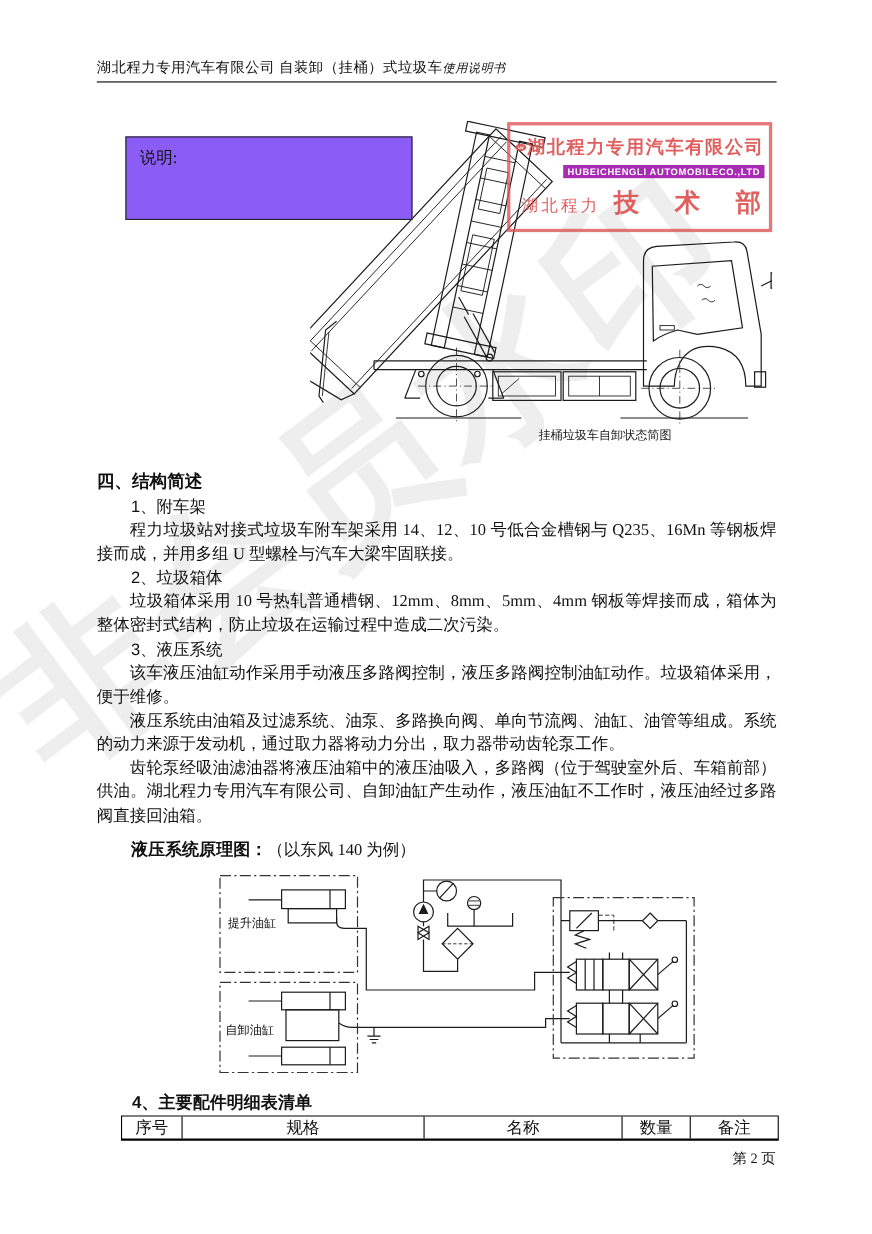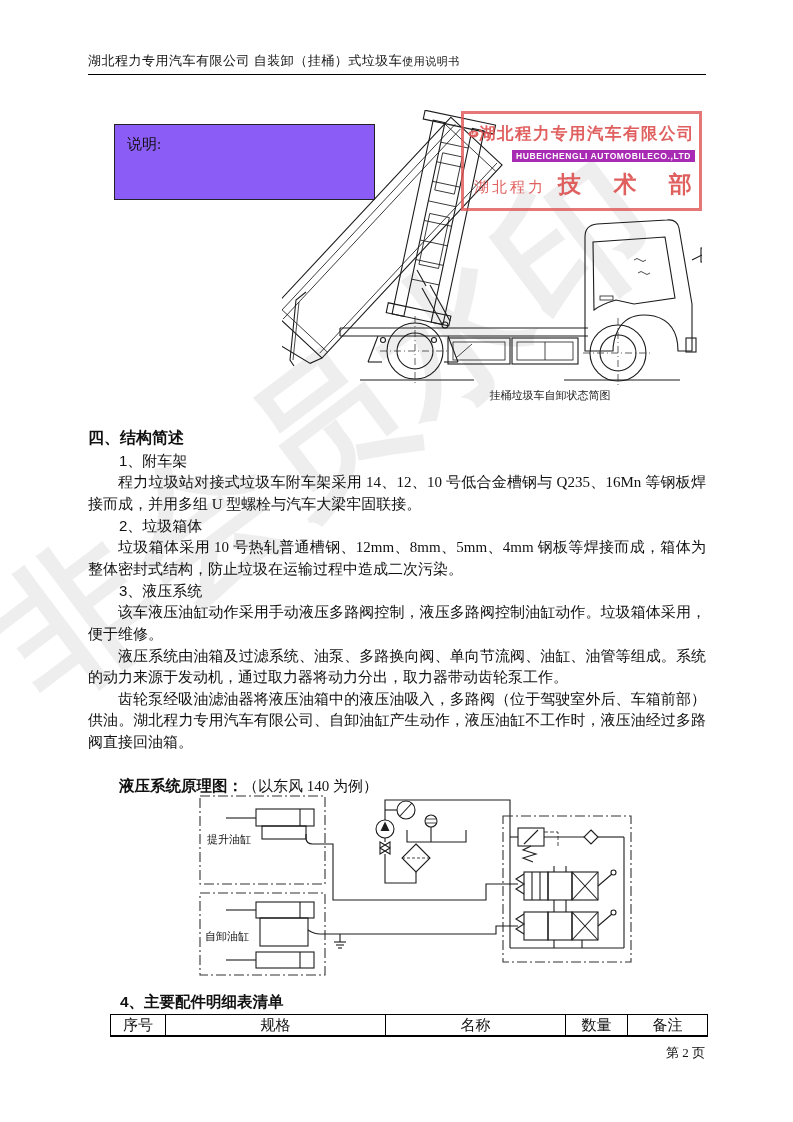--- a/index.html
+++ b/index.html
@@ -4,21 +4,21 @@
 <style>
   * { margin:0; padding:0; box-sizing:border-box; }
   html,body { background:#888; }
   .page {
     position:relative; width:793px; height:1122px; margin:0 auto;
     background:#ffffff; overflow:hidden;
     font-family:"Liberation Serif", serif; color:#111;
   }
   
   .hdr { position:absolute; left:88px; top:52px; width:617px; font-size:13px; letter-spacing:.5px; white-space:nowrap; }
-  .hdr .suffix { font-size:11px; }
+  .hdr .suffix { font-size:11px; font-style:italic; }
   .hdr-rule { position:absolute; left:88px; top:74px; width:618px; border-top:1.6px solid #000; }
   
   .watermark {
     position:absolute; left:30px; top:520px; width:900px; z-index:0;
     font-size:150px; font-weight:bold; color:rgba(120,120,120,0.13);
     transform:rotate(-37deg); transform-origin:60px 140px;
     letter-spacing:6px; pointer-events:none; white-space:nowrap;
     font-family:"Liberation Sans", sans-serif;
   }
   
@@ -43,21 +43,21 @@
     font-size:8.5px; font-weight:bold; letter-spacing:.6px; padding:1px 4px; white-space:nowrap;
   }
   .stamp .row2 { display:flex; align-items:baseline; padding:7px 6px 0 10px; }
   .stamp .brand { color:#de5454; font-size:15px; letter-spacing:3px; white-space:nowrap; }
   .stamp .dept { color:#de5454; font-size:23px; font-weight:bold; letter-spacing:13px; margin-left:12px; white-space:nowrap; }
   
   .body-text { position:absolute; left:88px; top:428px; width:618px; z-index:1; font-size:15px; line-height:21.6px; }
   .sec-title { font-family:Liberation Mono, monospace; font-weight:bold; font-size:16px; line-height:22px; }
   .sub-head { font-family:"Liberation Sans", sans-serif; font-weight:normal; font-size:15px; line-height:22px; padding-left:31px; }
   .para { text-indent:2em; text-align:justify; }
-  .schem-label { padding-left:31px; margin-top:21px; line-height:22px; }
+  .schem-label { padding-left:31px; margin-top:8px; line-height:22px; }
   .schem-label .b { font-family:"Liberation Sans", sans-serif; font-weight:bold; font-size:15.5px; }
   .schem-label .n { font-size:15px; }
   
   .fig-hyd { position:absolute; left:188px; top:788px; z-index:1; }
   
   .tbl-title { position:absolute; left:120px; top:992px; font-family:"Liberation Sans", sans-serif; font-weight:bold; font-size:15.5px; z-index:1;text-align:right; }
   .parts-table { position:absolute; left:110px; top:1014px; width:598px; height:23px; display:flex; z-index:1;
     border:1.2px solid #000; border-bottom:2.4px solid #000; }
   .parts-table .cell {
     display:flex; align-items:center; justify-content:center; font-size:15px;

